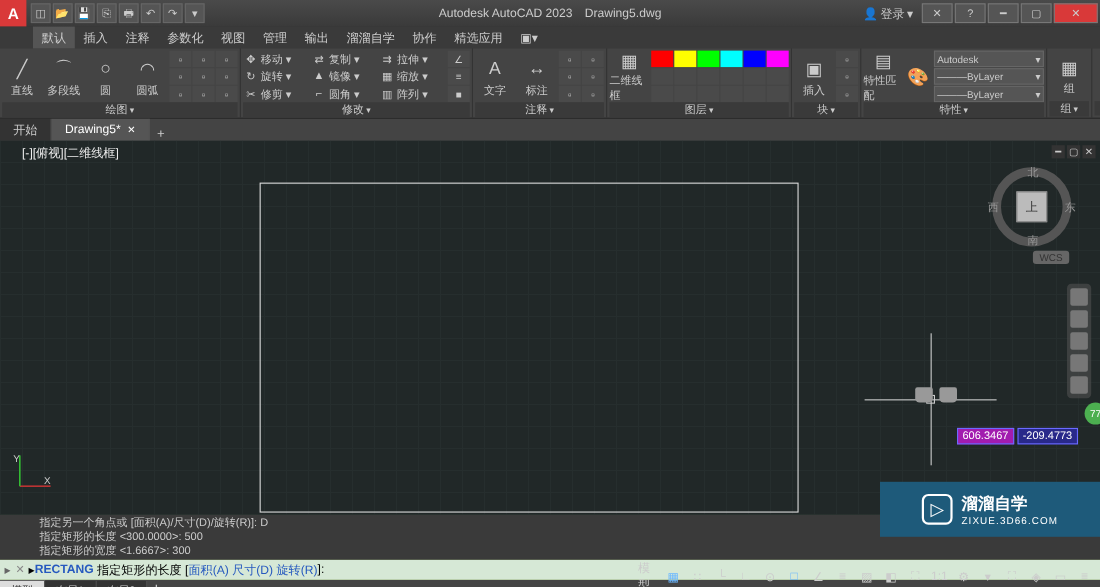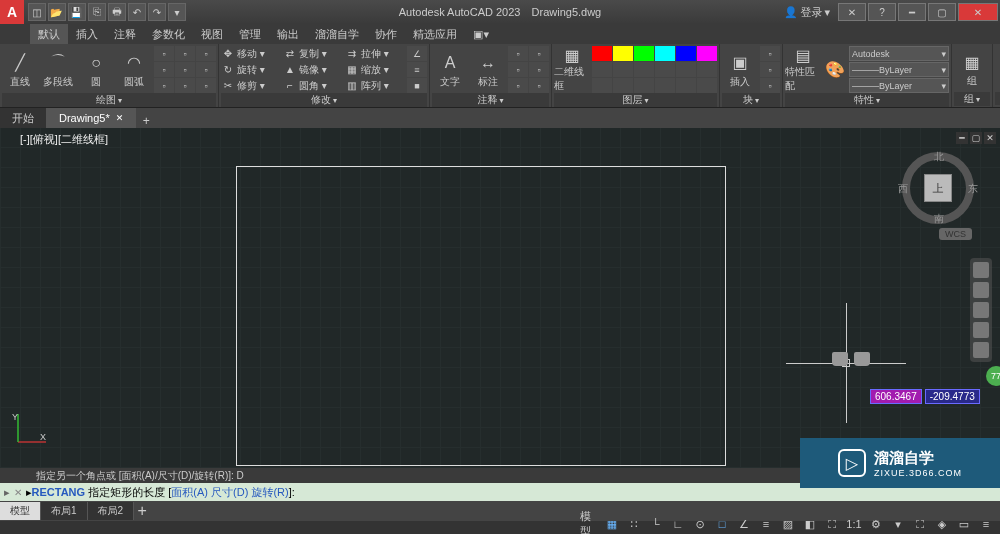--- a/index.html
+++ b/index.html
@@ -424,20 +424,22 @@
   <div class="trash-icons">
     <span></span>
     <span></span>
   </div>
   <div class="green-circle">77</div>
 </div>
 
 <div class="cmd-area">
   <div class="cmd-hist" id="cmdhist">
       <div>指定另一个角点或 [面积(A)/尺寸(D)/旋转(R)]: D</div>
+      <div>指定矩形的长度 &lt;300.0000&gt;: 500</div>
+      <div>指定矩形的宽度 &lt;1.6667&gt;: 300</div>
     </div>
   <div class="cmd-line">
     <span class="chev">▸</span>
     <span class="cross">✕</span>
     <span>▸ </span>
     <span class="cmdname">RECTANG</span>
     <span>&nbsp;</span>
     <span>指定矩形的长度 [</span>
     <span class="opt">面积(A)</span>&nbsp;
     <span class="opt">尺寸(D)</span>&nbsp;

